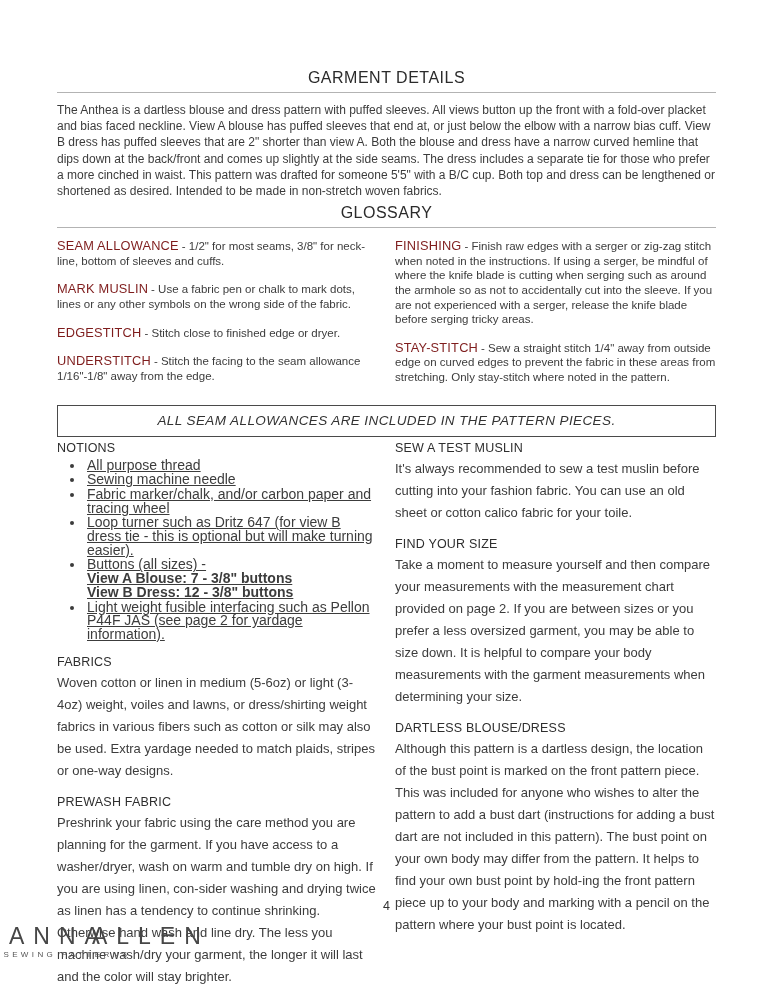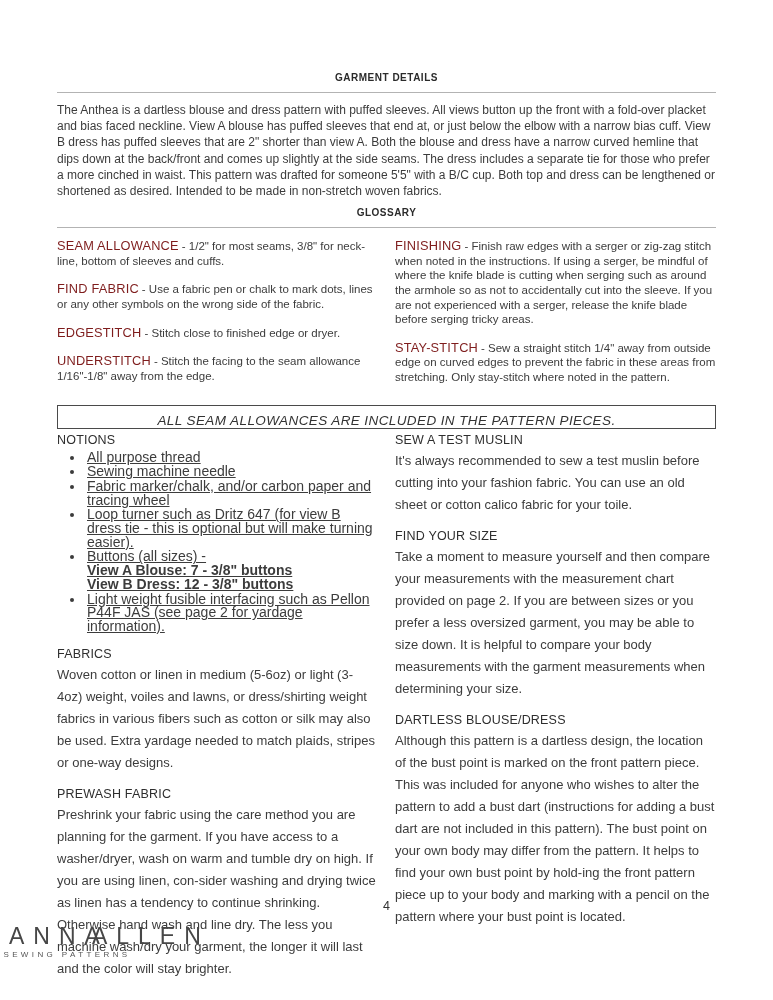--- a/index.html
+++ b/index.html
@@ -8,42 +8,42 @@
     width: 773px; height: 1000px;
     background: #ffffff;
     font-family: "Liberation Sans", sans-serif;
     color: #3c3c3c;
     overflow: hidden;
   }
   .page { position: relative; width: 773px; height: 1000px; }
   .content { width: 659px; margin: 0 auto; padding-top: 68px; }
 
   .section-heading {
-    font-size: 10px; font-weight: 700; text-align: center;
+    font-size: 16px; font-weight: 400; text-align: center;
     color: #2b2b2b; letter-spacing: 0.5px; line-height: 20px;
     margin: 0 0 4px 0;
   }
   .rule { border: 0; border-top: 1px solid #b3b3b3; margin: 0; }
 
   .intro {
     font-size: 12px; line-height: 16.2px; margin: 9px 0 0 0; color: #3c3c3c;
   }
 
   .glossary-heading-wrap { margin-top: 4px; }
 
   .two-col {
     display: grid; grid-template-columns: 1fr 1fr; column-gap: 17px;
   }
   .gloss-grid { margin-top: 11px; }
   .gloss-entry { margin: 0 0 14px 0; font-size: 11.5px; line-height: 14.6px; }
   .gloss-term { font-size: 12.8px; letter-spacing: 0.2px; color: #7f1d1d; margin-right: 3px; }
 
   .banner {
     margin-top: 6px; border: 1px solid #4a4a4a;
-    text-align: center; padding: 7px 0 0 0;
+    text-align: center; padding: 7px 0 8px 0;
     font-style: italic; font-size: 13.5px; letter-spacing: 0.4px; color: #333;
   }
 
   .before-heading-wrap { margin-top: 42px; }
   .cols2 { margin-top: 4px; }
 
   .subhead {
     font-size: 12.5px; font-weight: 400; color: #2e2e2e;
     letter-spacing: 0.2px; line-height: 15px; margin: 0;
   }
@@ -90,21 +90,21 @@
     <div class="glossary-heading-wrap">
       <h2 class="section-heading">GLOSSARY</h2>
       <hr class="rule">
     </div>
     <div class="two-col gloss-grid">
       <div>
         <p class="gloss-entry">
           <span class="gloss-term">SEAM ALLOWANCE</span><span>- 1/2" for most seams, 3/8" for neck-line, bottom of sleeves and cuffs.</span>
         </p>
         <p class="gloss-entry">
-          <span class="gloss-term">FIND FABRIC</span><span>- Use a fabric pen or chalk to mark dots, lines or any other symbols on the wrong side of the fabric.</span>
+          <span class="gloss-term">MARK MUSLIN</span><span>- Use a fabric pen or chalk to mark dots, lines or any other symbols on the wrong side of the fabric.</span>
         </p>
         <p class="gloss-entry">
           <span class="gloss-term">EDGESTITCH</span><span>- Stitch close to finished edge or dryer.</span>
         </p>
         <p class="gloss-entry">
           <span class="gloss-term">UNDERSTITCH</span><span>- Stitch the facing to the seam allowance  1/16"-1/8" away from the edge.</span>
         </p>
       </div>
       <div>
         <p class="gloss-entry">

